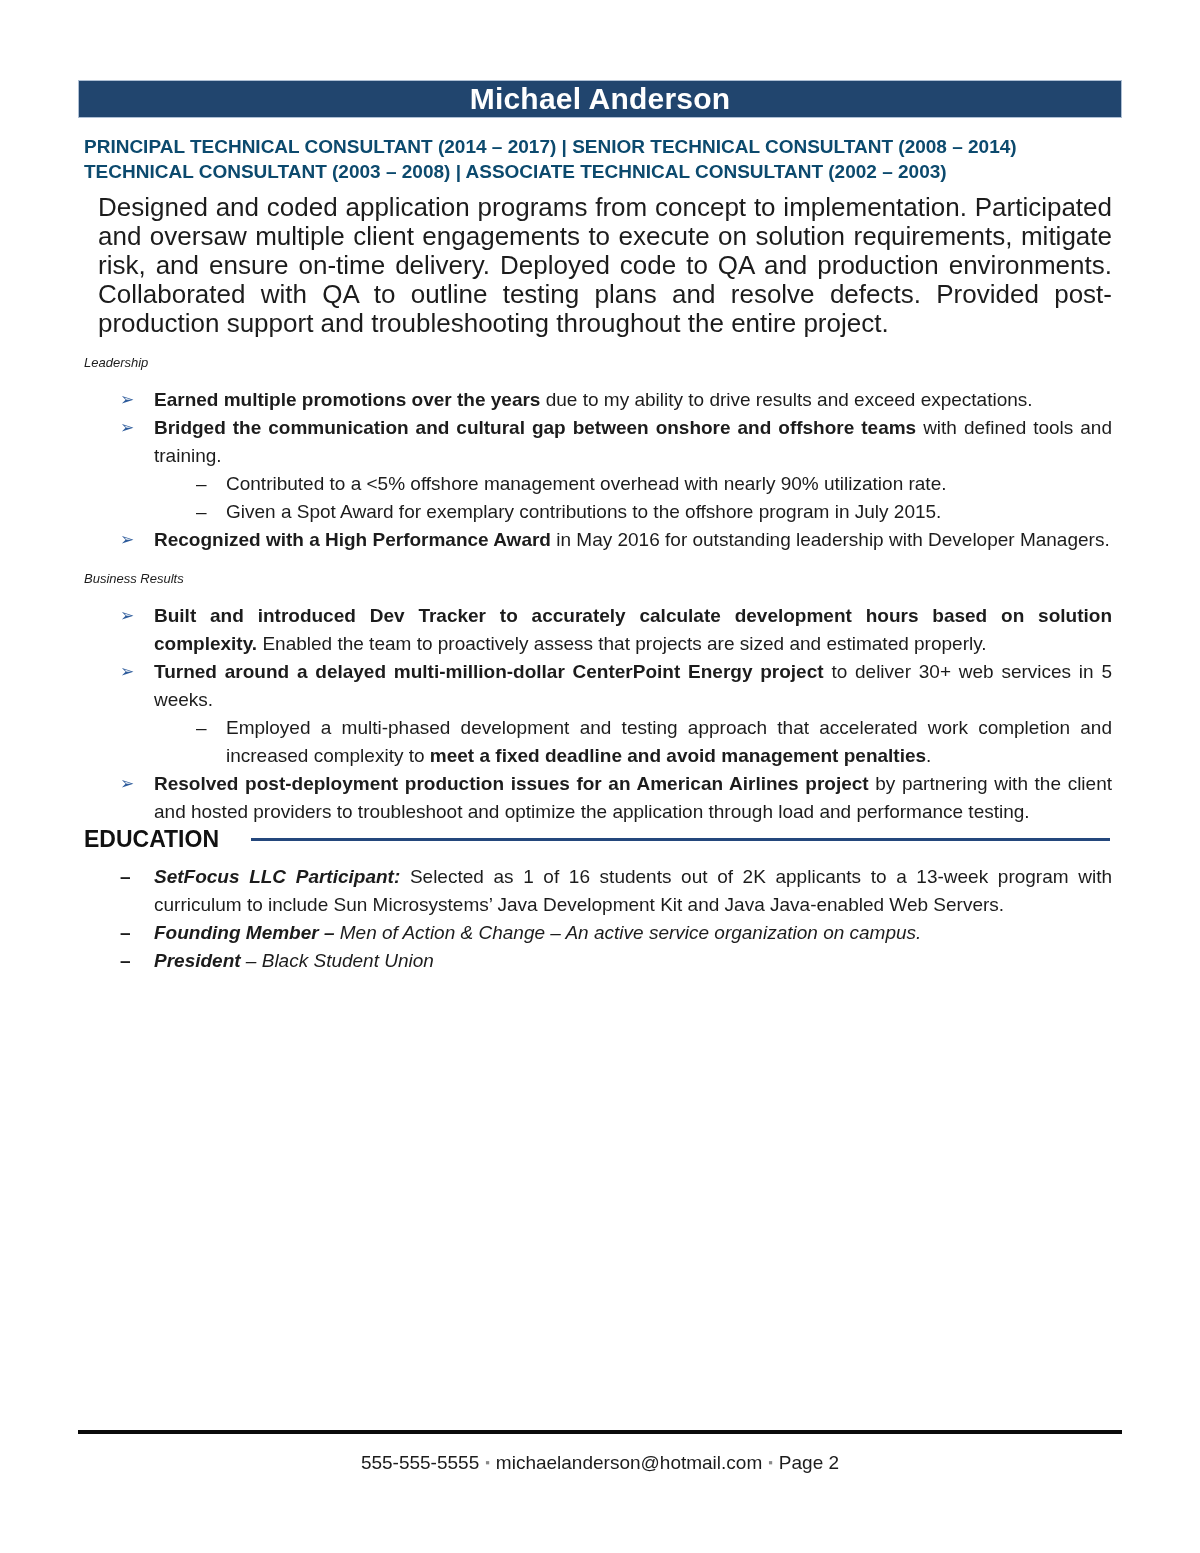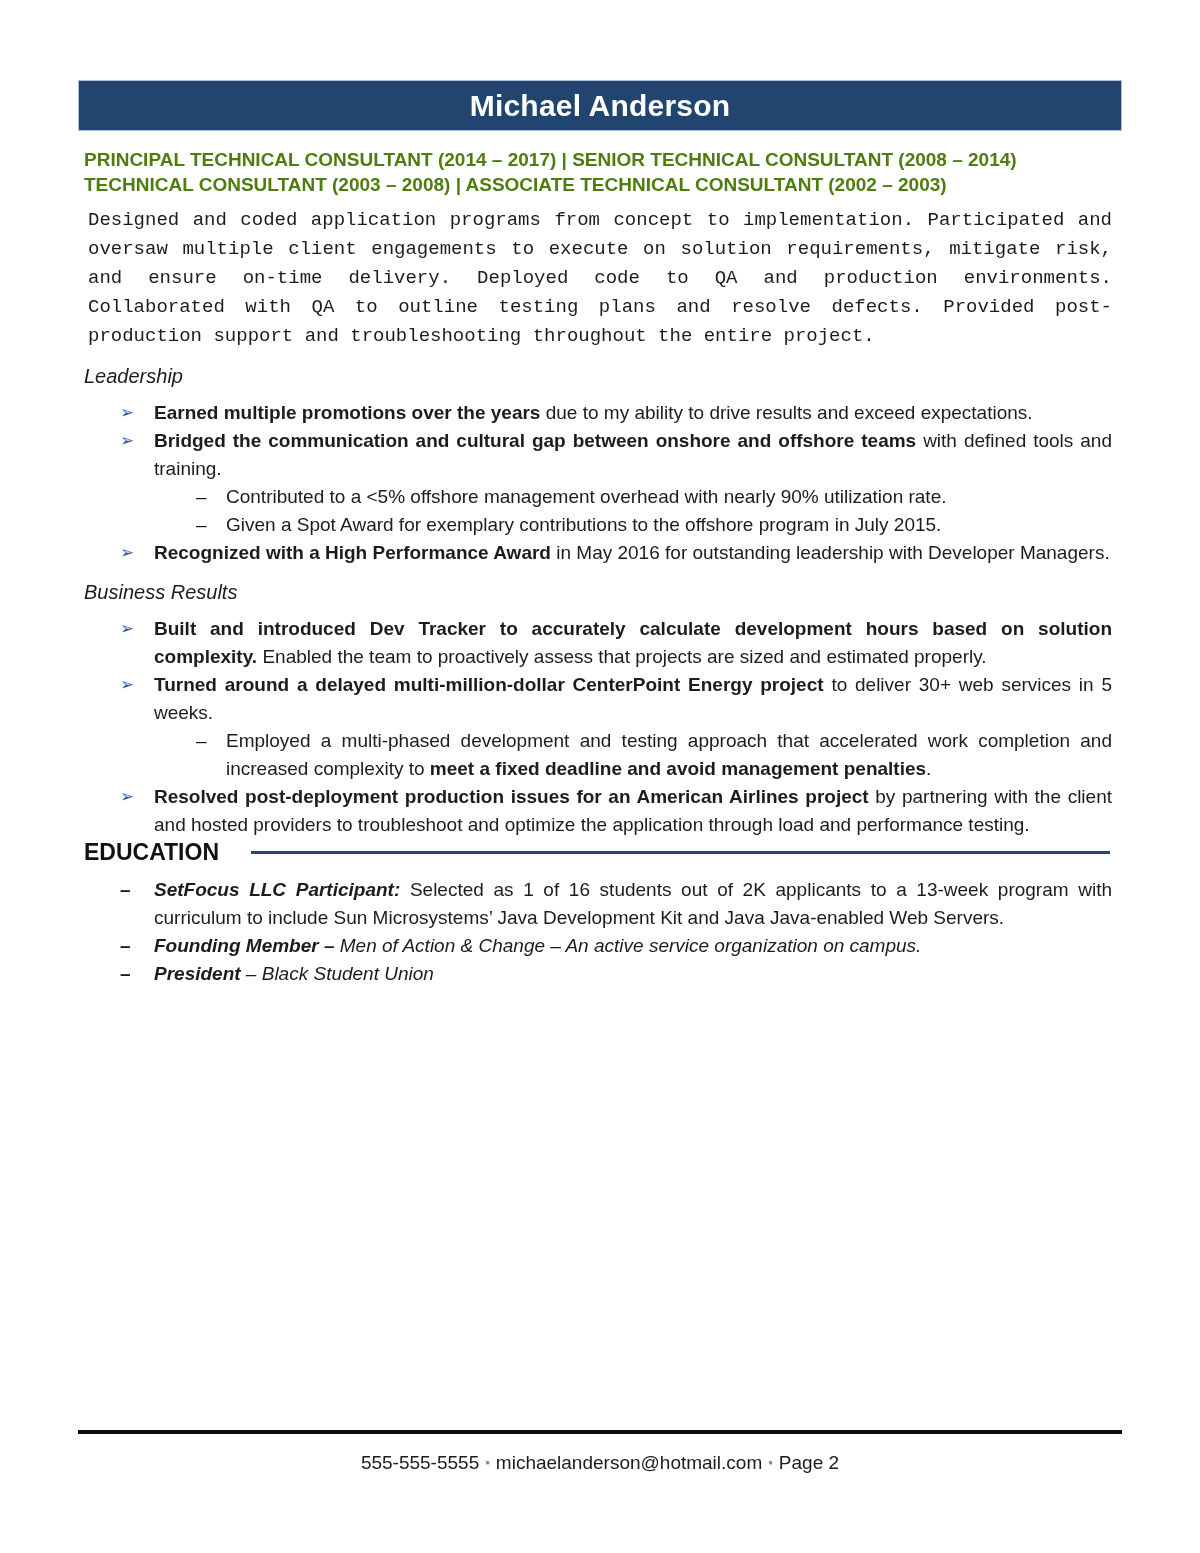--- a/index.html
+++ b/index.html
@@ -7,46 +7,45 @@
     position:relative;
     width:1200px; height:1553px;
     background:#ffffff;
     font-family:"Liberation Sans", sans-serif;
     color:#1c1c1c;
     overflow:hidden;
   }
   
   .banner {
     margin:80px 78px 0 78px;
-    height:51px;
+    height:38px;
     background:#21456E;
     border:1px solid #aebfd4;
     box-sizing:border-box;
     display:flex; align-items:center; justify-content:center;
   }
   .banner .name {
     color:#ffffff; font-weight:bold; font-size:30px; letter-spacing:0.2px;
   }
   .content { margin:0 88px 0 84px; }
   
   .titles { margin-top:16px; }
   .title-line {
-    color:#4d7c0f; font-weight:bold; font-size:19px; line-height:25px;
+    color:#0c4a6e; font-weight:bold; font-size:19px; line-height:25px;
   }
   
   .summary {
-    margin:9px 0 0 4px;
-    font-size:19px; line-height:29px;
+    margin:9px 0 0 14px;
+    font-size:26px; line-height:29px;
     text-align:justify;
-    font-family:Liberation Mono, monospace;
   }
   
   .section-label {
     margin-top:13px;
-    font-style:italic; font-size:20px; line-height:24px;
+    font-style:italic; font-size:13px; line-height:24px;
   }
   
   ul.blist { list-style:none; margin:11px 0 0 0; padding:0; }
   ul.blist li { display:flex; font-size:19px; line-height:28px; }
   li.l1 { padding-left:36px; }
   li.l1 .marker { width:34px; flex:none; color:#2D5B9B; font-size:17px; }
   li.l2 { padding-left:112px; }
   li.l2 .marker { width:30px; flex:none; color:#1c1c1c; }
   .li-text { flex:1; text-align:justify; }
   .b { font-weight:bold; }

